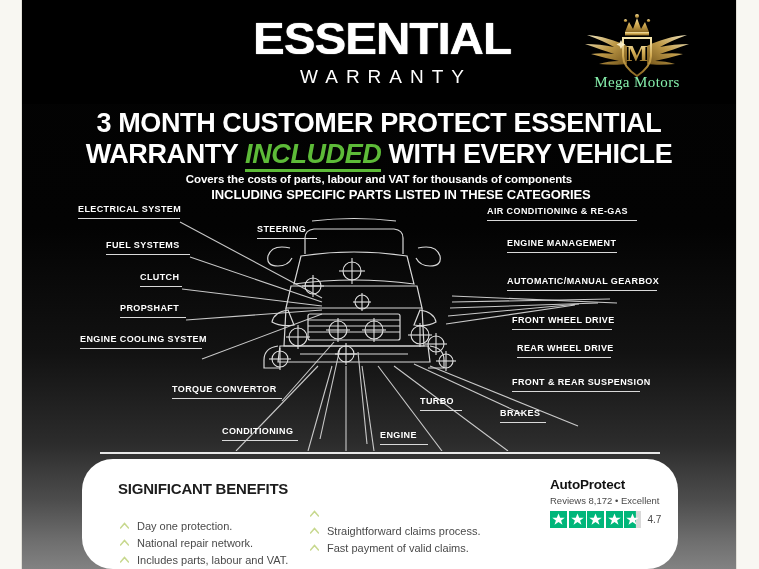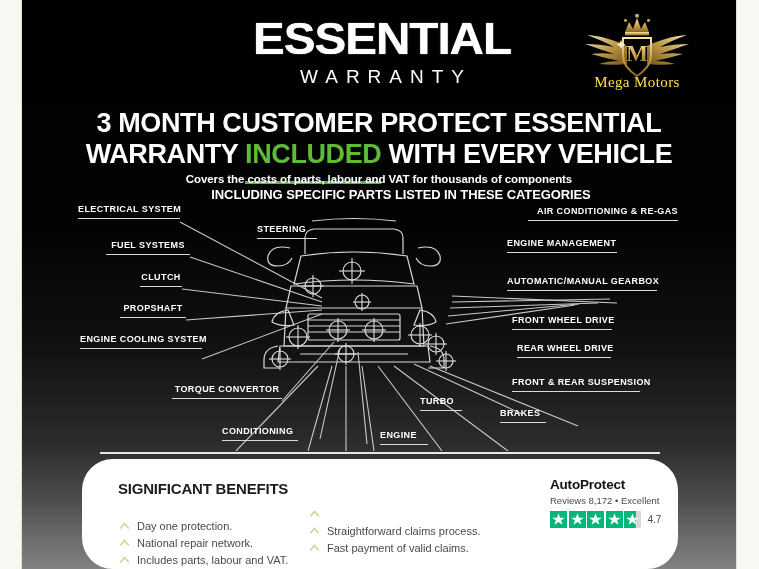--- a/index.html
+++ b/index.html
@@ -39,50 +39,50 @@
     font-family:"Liberation Sans", sans-serif;
     font-weight:400;font-size:19px;line-height:24px;color:#ffffff;
     letter-spacing:8px;padding-left:8px;margin-top:3px;
   }
 
   
   #logo{position:absolute;left:545px;top:10px;width:140px;height:92px;}
   #logo svg{display:block;}
   .logo-text{
     position:absolute;left:0;top:64px;width:140px;text-align:center;
-    font-family:"Liberation Serif", serif;font-size:15px;color:#fde047;
+    font-family:"Liberation Serif", serif;font-size:15px;color:#86efac;
     letter-spacing:.4px;
   }
 
   
   #headline{
     position:absolute;left:0;top:108px;width:714px;text-align:center;
     font-weight:bold;font-size:27px;line-height:31px;color:#ffffff;
     letter-spacing:-.4px;
   }
   .hl-line{display:block;}
   .hl-inc{
-    color:#5dbb38;border-bottom:3px solid #5dbb38;padding-bottom:12px;
+    color:#5dbb38;border-bottom:3px solid #5dbb38;padding-bottom:0px;font-style:italic;
   }
   #subhead{
     position:absolute;left:0;top:172px;width:714px;text-align:center;color:#fff;
   }
   .sh1{display:block;font-weight:bold;font-size:11.5px;line-height:15px;letter-spacing:-.1px;}
   .sh2{display:block;font-weight:bold;font-size:13px;line-height:16px;letter-spacing:-.1px;padding-left:44px;}
 
   
   #diagram{position:absolute;left:0;top:196px;width:714px;height:255px;}
   #diagram svg{position:absolute;left:0;top:0;}
 
   .lbl{
     position:absolute;color:#ffffff;font-weight:bold;font-size:9px;
     letter-spacing:.4px;white-space:nowrap;line-height:11px;
     padding-bottom:3px;
   }
-  .lbl.r{text-align:center;border-bottom:1.3px solid #d9d9d9;}
+  .lbl.r{text-align:left;border-bottom:1.3px solid #d9d9d9;}
   .lbl.l{text-align:left;border-bottom:1.3px solid #d9d9d9;}
 
   
   #divider{position:absolute;left:78px;top:452px;width:560px;height:2px;background:#e8e8e8;}
   #panel{
     position:absolute;left:60px;top:459px;width:596px;height:110px;background:#ffffff;border-radius:31px;
   }
   #benefits-title{
     position:absolute;left:36px;top:21px;font-weight:bold;font-size:15px;color:#1c1c1c;
     letter-spacing:-.2px;
@@ -275,21 +275,21 @@
 
       <div class="lbl r" style="left:56px;top:8px;width:102px;">ELECTRICAL SYSTEM</div>
       <div class="lbl r" style="left:84px;top:44px;width:84px;">FUEL SYSTEMS</div>
       <div class="lbl r" style="left:118px;top:76px;width:42px;">CLUTCH</div>
       <div class="lbl r" style="left:98px;top:107px;width:66px;">PROPSHAFT</div>
       <div class="lbl r" style="left:58px;top:138px;width:122px;">ENGINE COOLING SYSTEM</div>
       <div class="lbl r" style="left:150px;top:188px;width:110px;">TORQUE CONVERTOR</div>
 
       <div class="lbl l" style="left:235px;top:28px;width:60px;">STEERING</div>
 
-      <div class="lbl l" style="left:506px;top:10px;width:150px;text-align:right;">AIR CONDITIONING &amp; RE-GAS</div>
+      <div class="lbl l" style="left:465px;top:10px;width:150px;">AIR CONDITIONING &amp; RE-GAS</div>
       <div class="lbl l" style="left:485px;top:42px;width:110px;">ENGINE MANAGEMENT</div>
       <div class="lbl l" style="left:485px;top:80px;width:150px;">AUTOMATIC/MANUAL GEARBOX</div>
       <div class="lbl l" style="left:490px;top:119px;width:100px;">FRONT WHEEL DRIVE</div>
       <div class="lbl l" style="left:495px;top:147px;width:94px;">REAR WHEEL DRIVE</div>
       <div class="lbl l" style="left:490px;top:181px;width:128px;">FRONT &amp; REAR SUSPENSION</div>
       <div class="lbl l" style="left:478px;top:212px;width:46px;">BRAKES</div>
 
       <div class="lbl l" style="left:200px;top:230px;width:76px;">CONDITIONING</div>
       <div class="lbl l" style="left:358px;top:234px;width:48px;">ENGINE</div>
       <div class="lbl l" style="left:398px;top:200px;width:42px;">TURBO</div>

